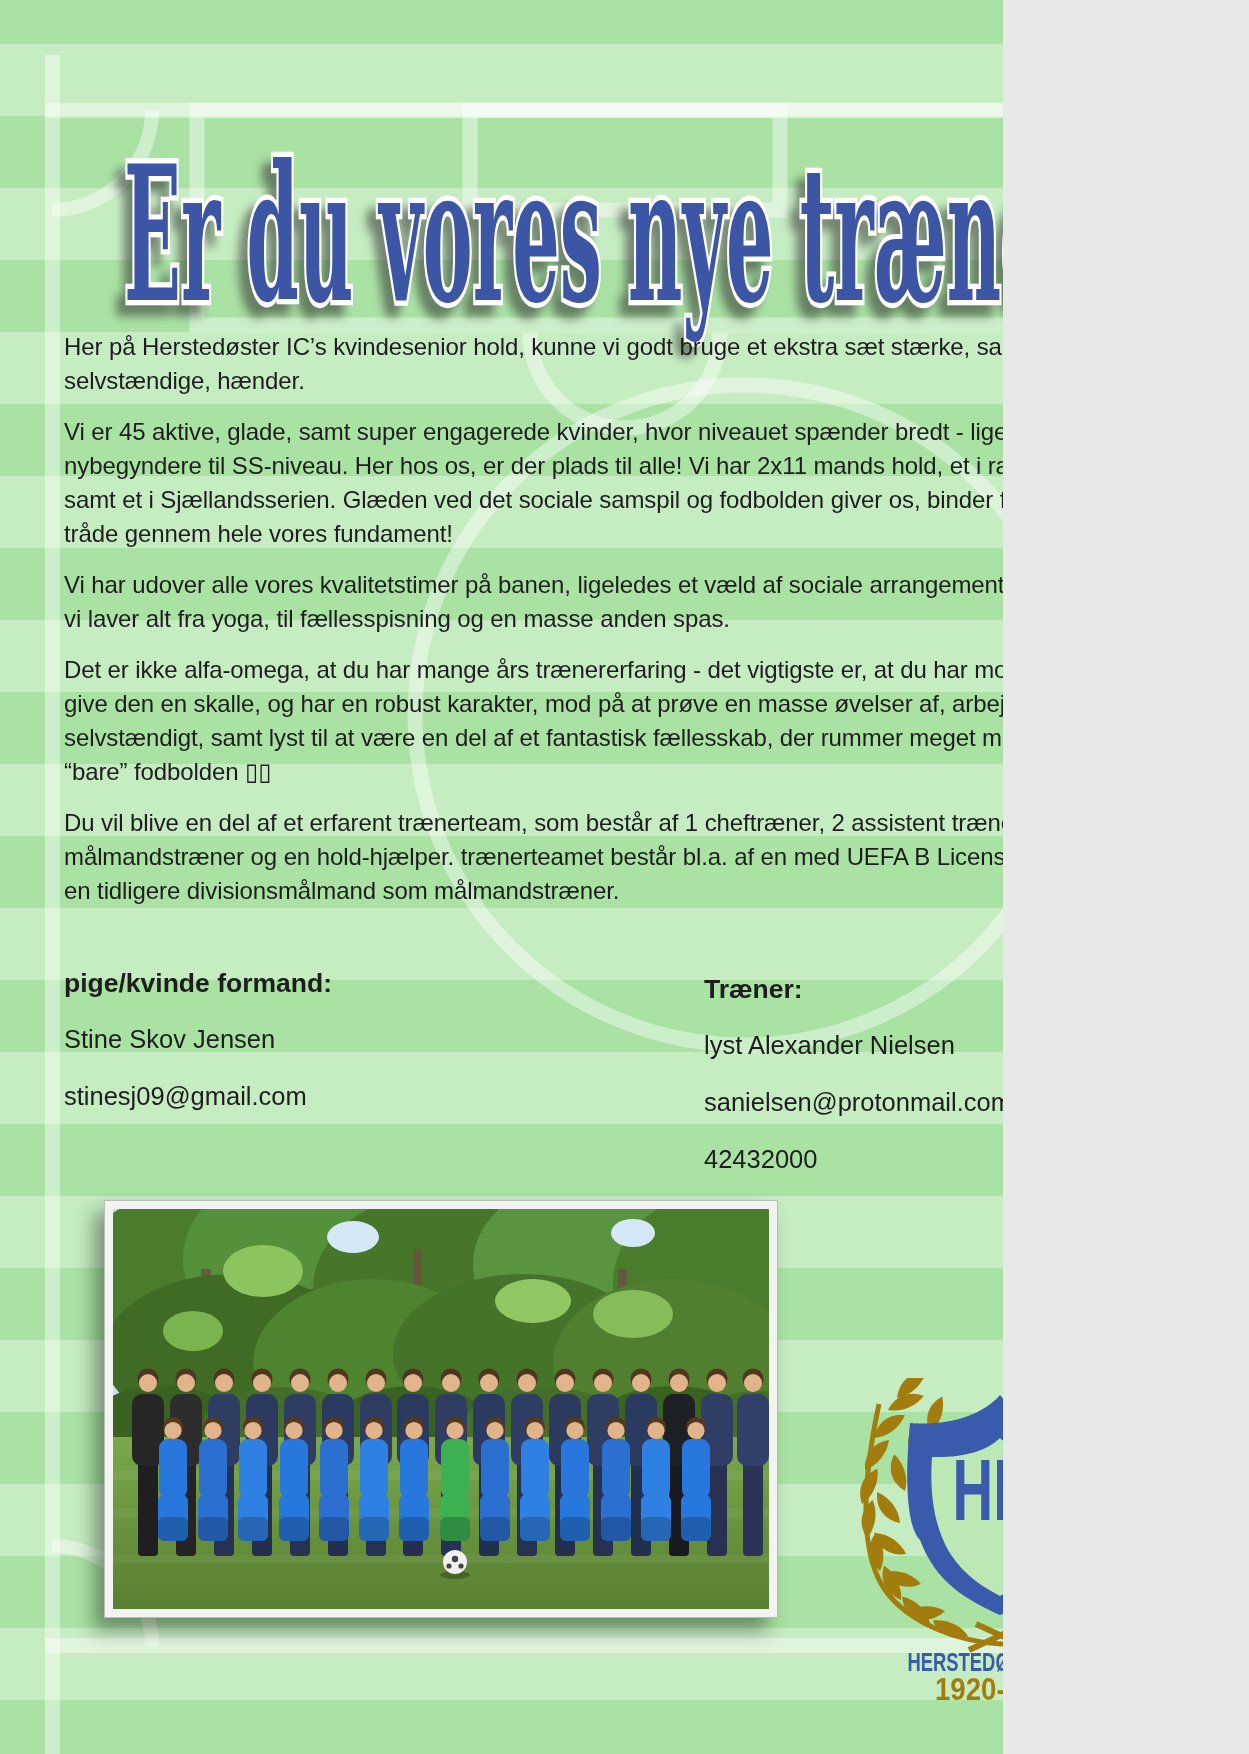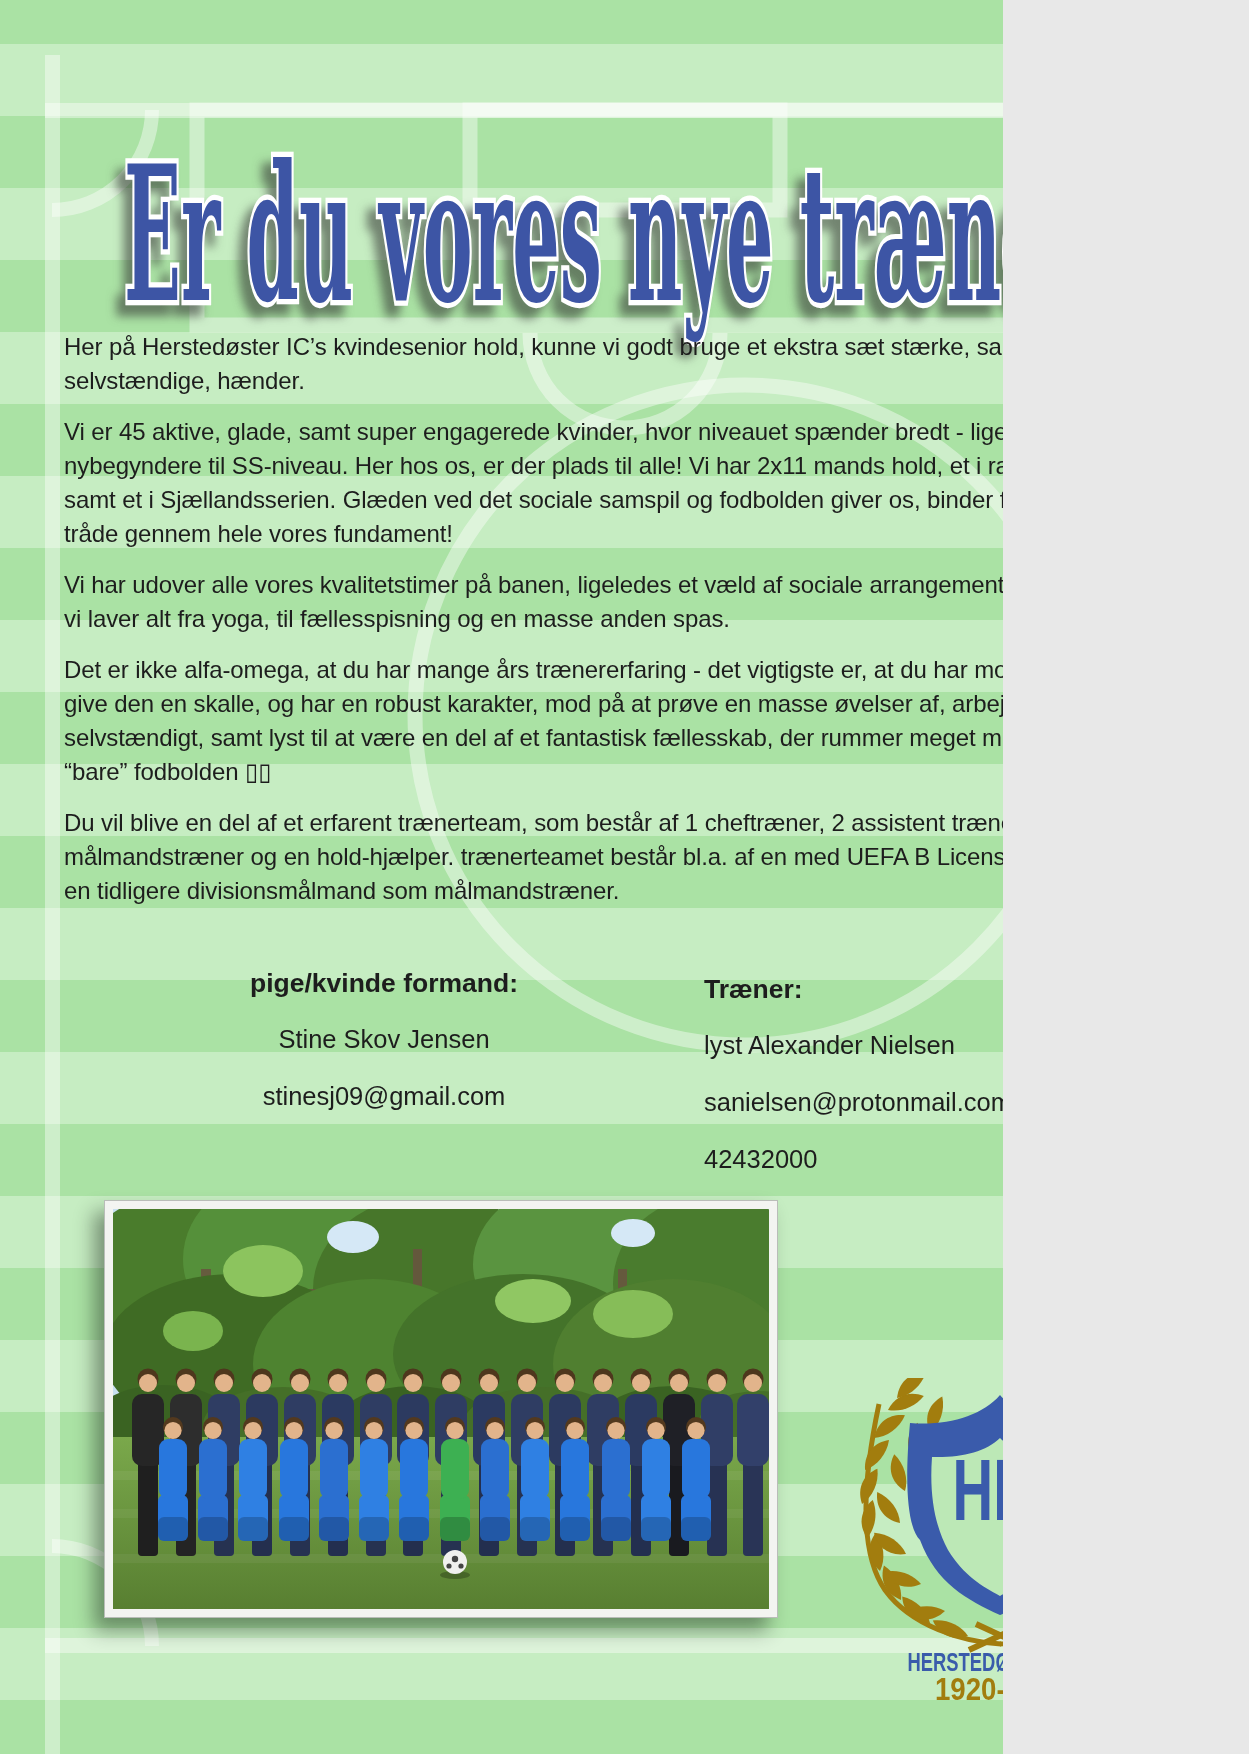--- a/index.html
+++ b/index.html
@@ -31,21 +31,21 @@
     position:absolute;left:64px;top:330px;width:1165px;
     font-size:24px;line-height:34px;letter-spacing:-0.1px;
     color:#1d1d1d;
   }
   .body-text p{margin:0 0 17px 0;white-space:pre-line;}
   .contacts{
     position:absolute;left:64px;top:966px;width:1165px;
     display:flex;color:#1d1d1d;
     font-size:25.5px;line-height:34px;
   }
-  .contact-col-left{width:640px;text-align:center;}
+  .contact-col-left{width:640px;}
   .contact-col-right{padding-top:6px;}
   .contact-role{font-weight:bold;font-size:26.5px;margin:0 0 22px 0;}
   .contact-line{margin:16px 0 23px 0;}
   .photo-frame{
     position:absolute;left:104px;top:1200px;
     width:656px;height:400px;
     padding:8px;background:#f3f4f1;
     border:1px solid #b9bdb8;
     box-shadow:-10px 12px 18px rgba(25,35,25,.45);
   }

